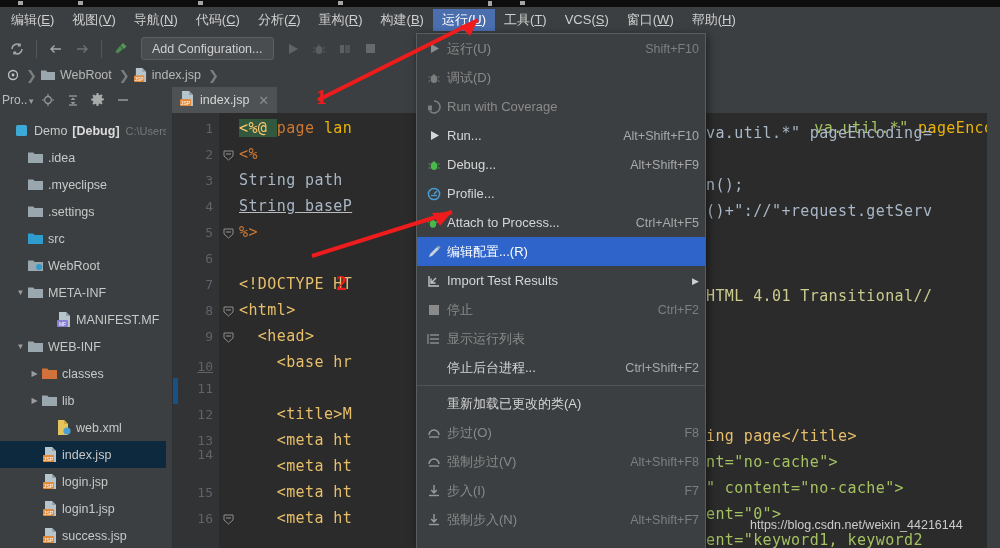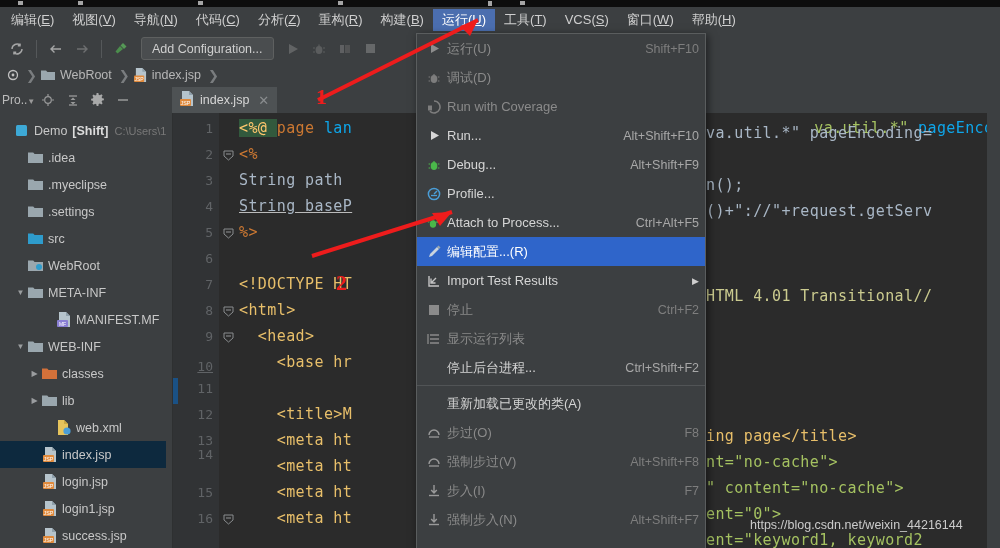--- a/index.html
+++ b/index.html
@@ -64,21 +64,21 @@
   .gutter{position:absolute;left:0;top:0;width:46px;height:435px;background:#313335;}
   .lnum{position:absolute;right:6px;width:40px;text-align:right;color:#606366;
         font-family:"DejaVu Sans Mono","Liberation Mono",monospace;font-size:13px;}
   .gmark{position:absolute;left:0;width:5px;height:26px;background:#1a5185;}
   .fold{position:absolute;left:50px;width:11px;height:11px;color:#8a8d8f;font-size:9px;text-align:center;}
   .codearea{position:absolute;left:46px;top:0;right:0;height:435px;overflow:hidden;}
   .cl{position:absolute;left:20px;white-space:pre;
       font-family:"DejaVu Sans Mono","Liberation Mono",monospace;font-size:15px;letter-spacing:.4px;}
   .k-jsp{color:#ffc66d;background:#32593d;}
   .k-tag{color:#e8bf6a;}
-  .k-attr{color:#0ea5e9;}
+  .k-attr{color:#eab308;}
   .k-str{color:#a5c261;}
   .k-txt{color:#a9b7c6;}
   .k-pl{color:#cc7832;}
 
   
   .markbar{position:absolute;right:0;top:0;width:13px;height:435px;background:#3c3f41;}
 
   
   .menu{position:absolute;left:416px;top:33px;width:288px;height:515px;background:#3c3f41;
         border:1px solid #5a5d5e;box-shadow:2px 2px 8px rgba(0,0,0,.5);overflow:hidden;}
@@ -264,21 +264,21 @@
 
   <div class="tree" id="tree">
       <div class="row">
         <span class="arrow" style="margin-left: 0px;"></span>
         <span class="ico">
           <svg width="13" height="13" viewBox="0 0 13 13">
             <rect x="1" y="1" width="11" height="11" rx="1.5" fill="#3da9d6"></rect>
           </svg>
         </span>
         <span>Demo</span>
-        <span class="bold" style="margin-left: 5px;">[Shift]</span>
+        <span class="bold" style="margin-left: 5px;">[Debug]</span>
         <span class="dim">C:\Users\1</span>
       </div>
       <div class="row">
         <span class="arrow" style="margin-left: 14px;"></span>
         <span class="ico">
           <svg width="15" height="13" viewBox="0 0 15 13">
             <path d="M0 1.5h5.2l1.4 1.6H15V12H0z" fill="#9aa7ae"></path>
           </svg>
         </span>
         <span>.idea</span>

